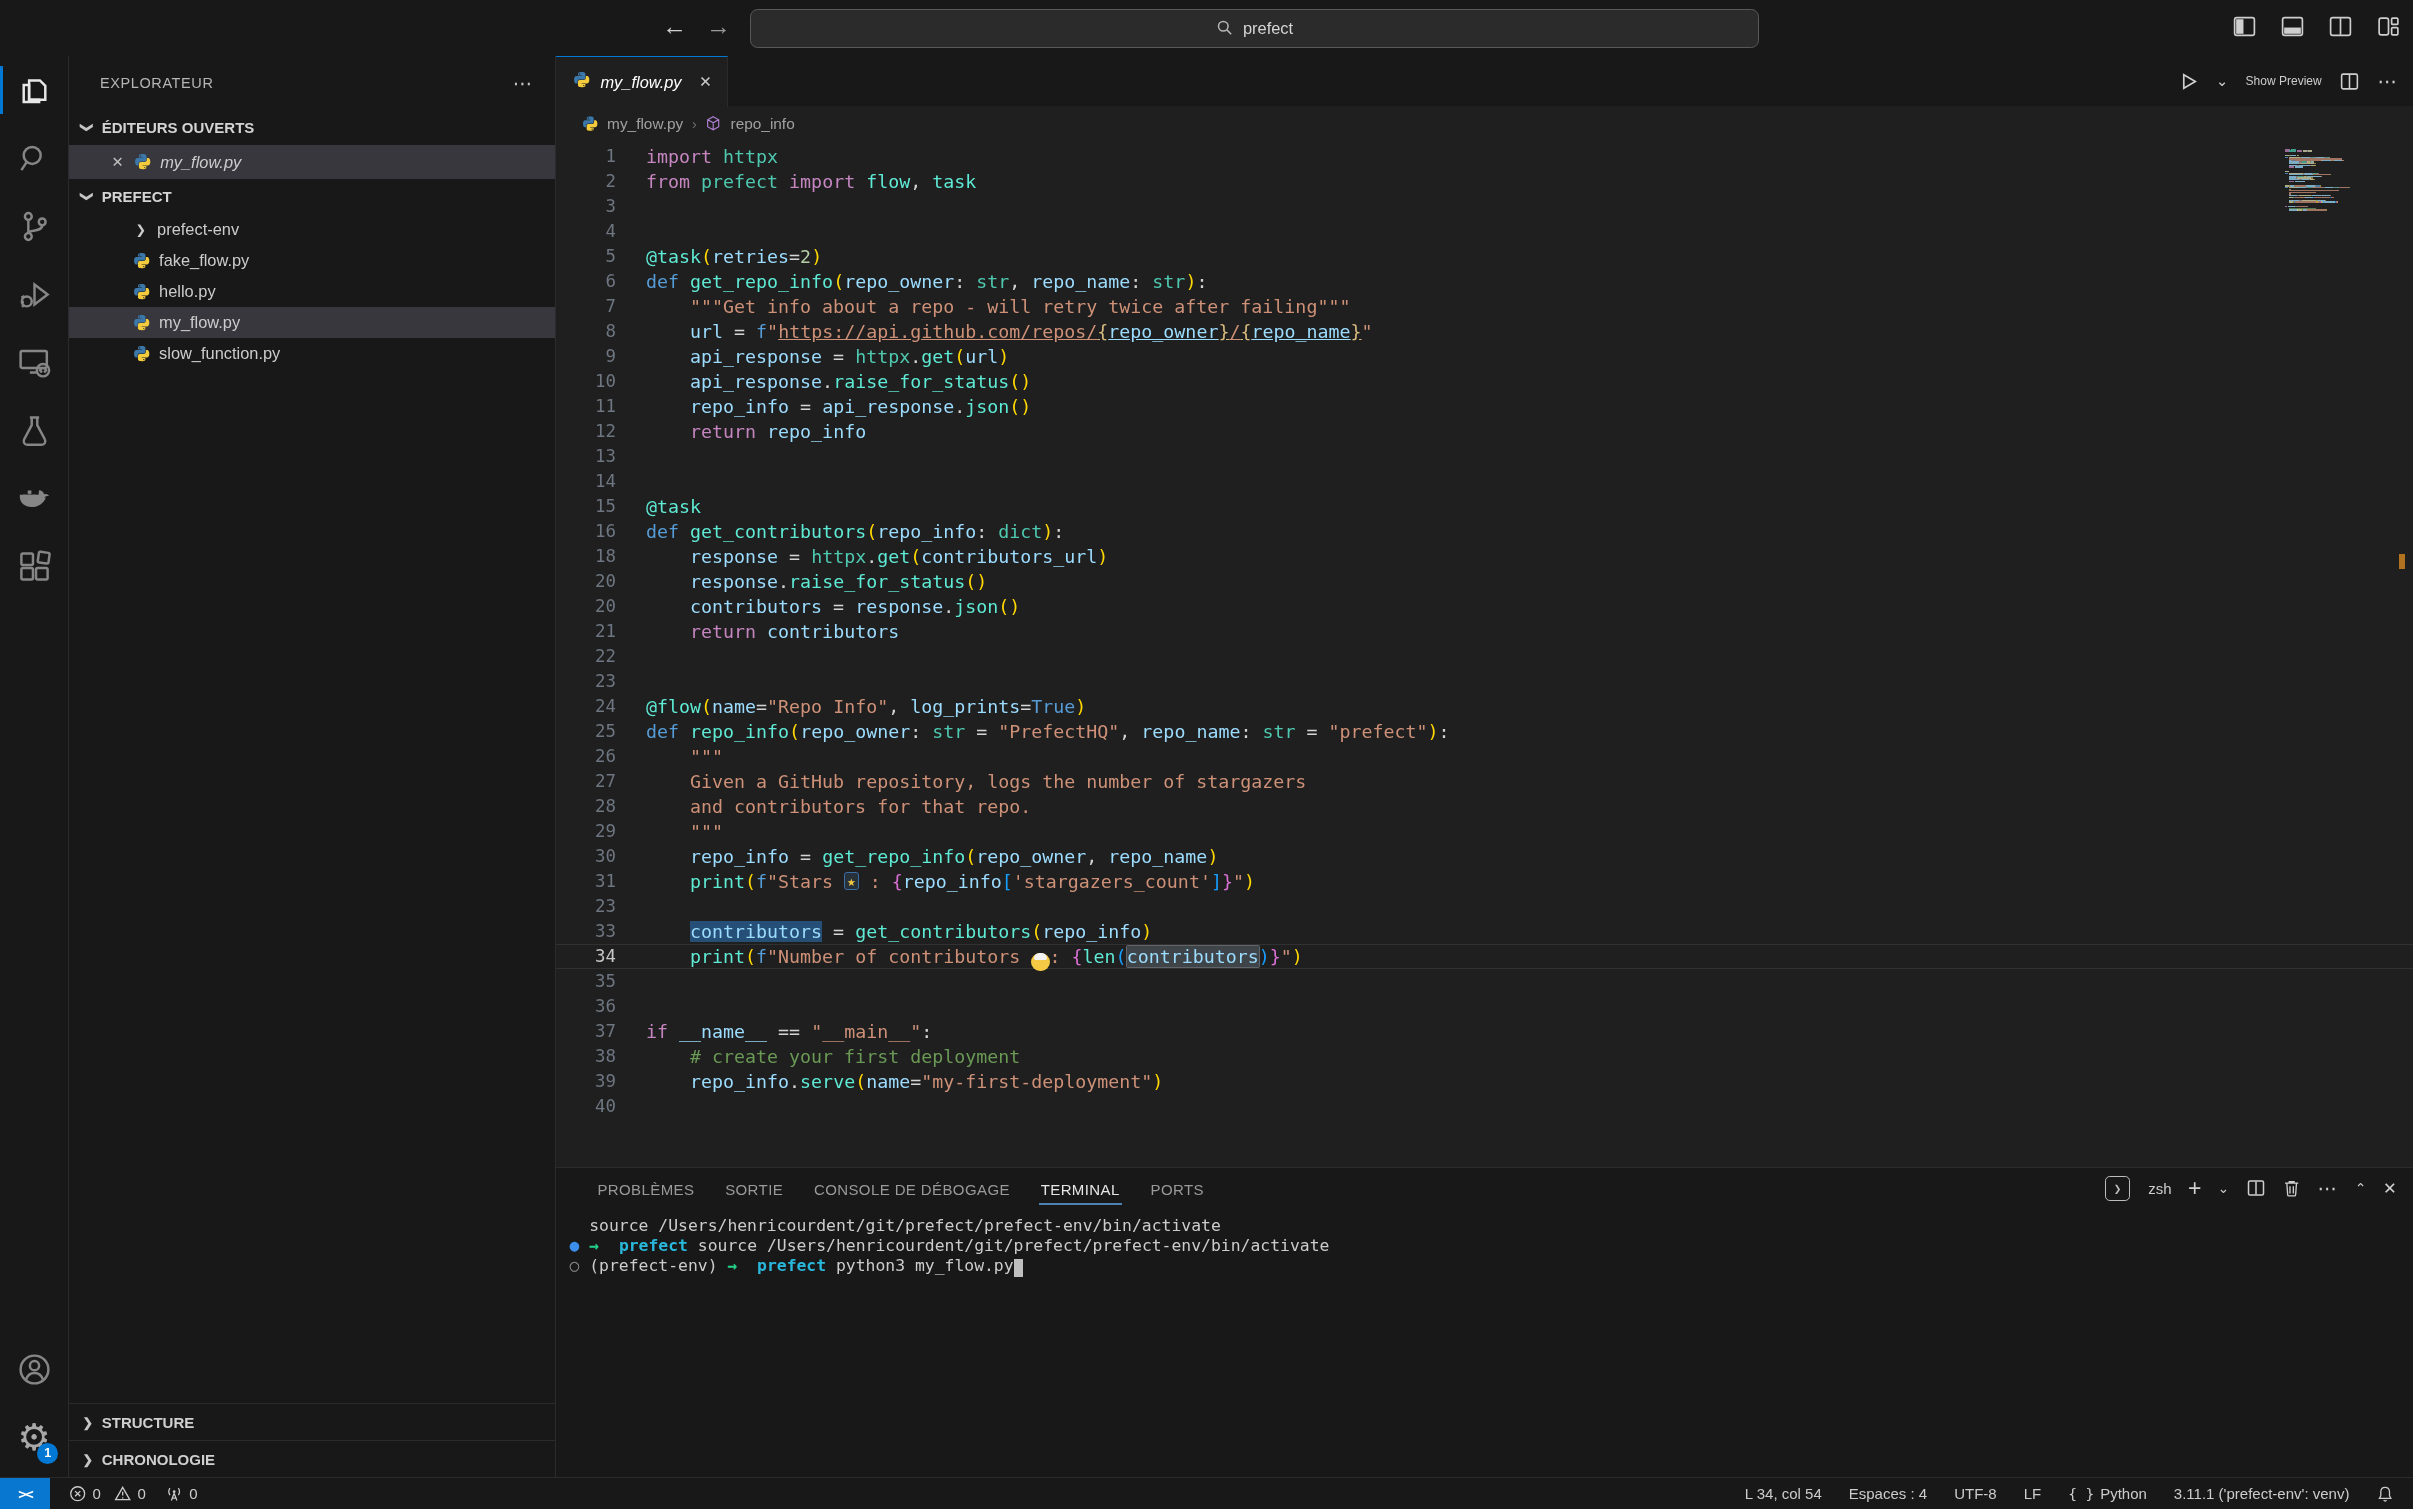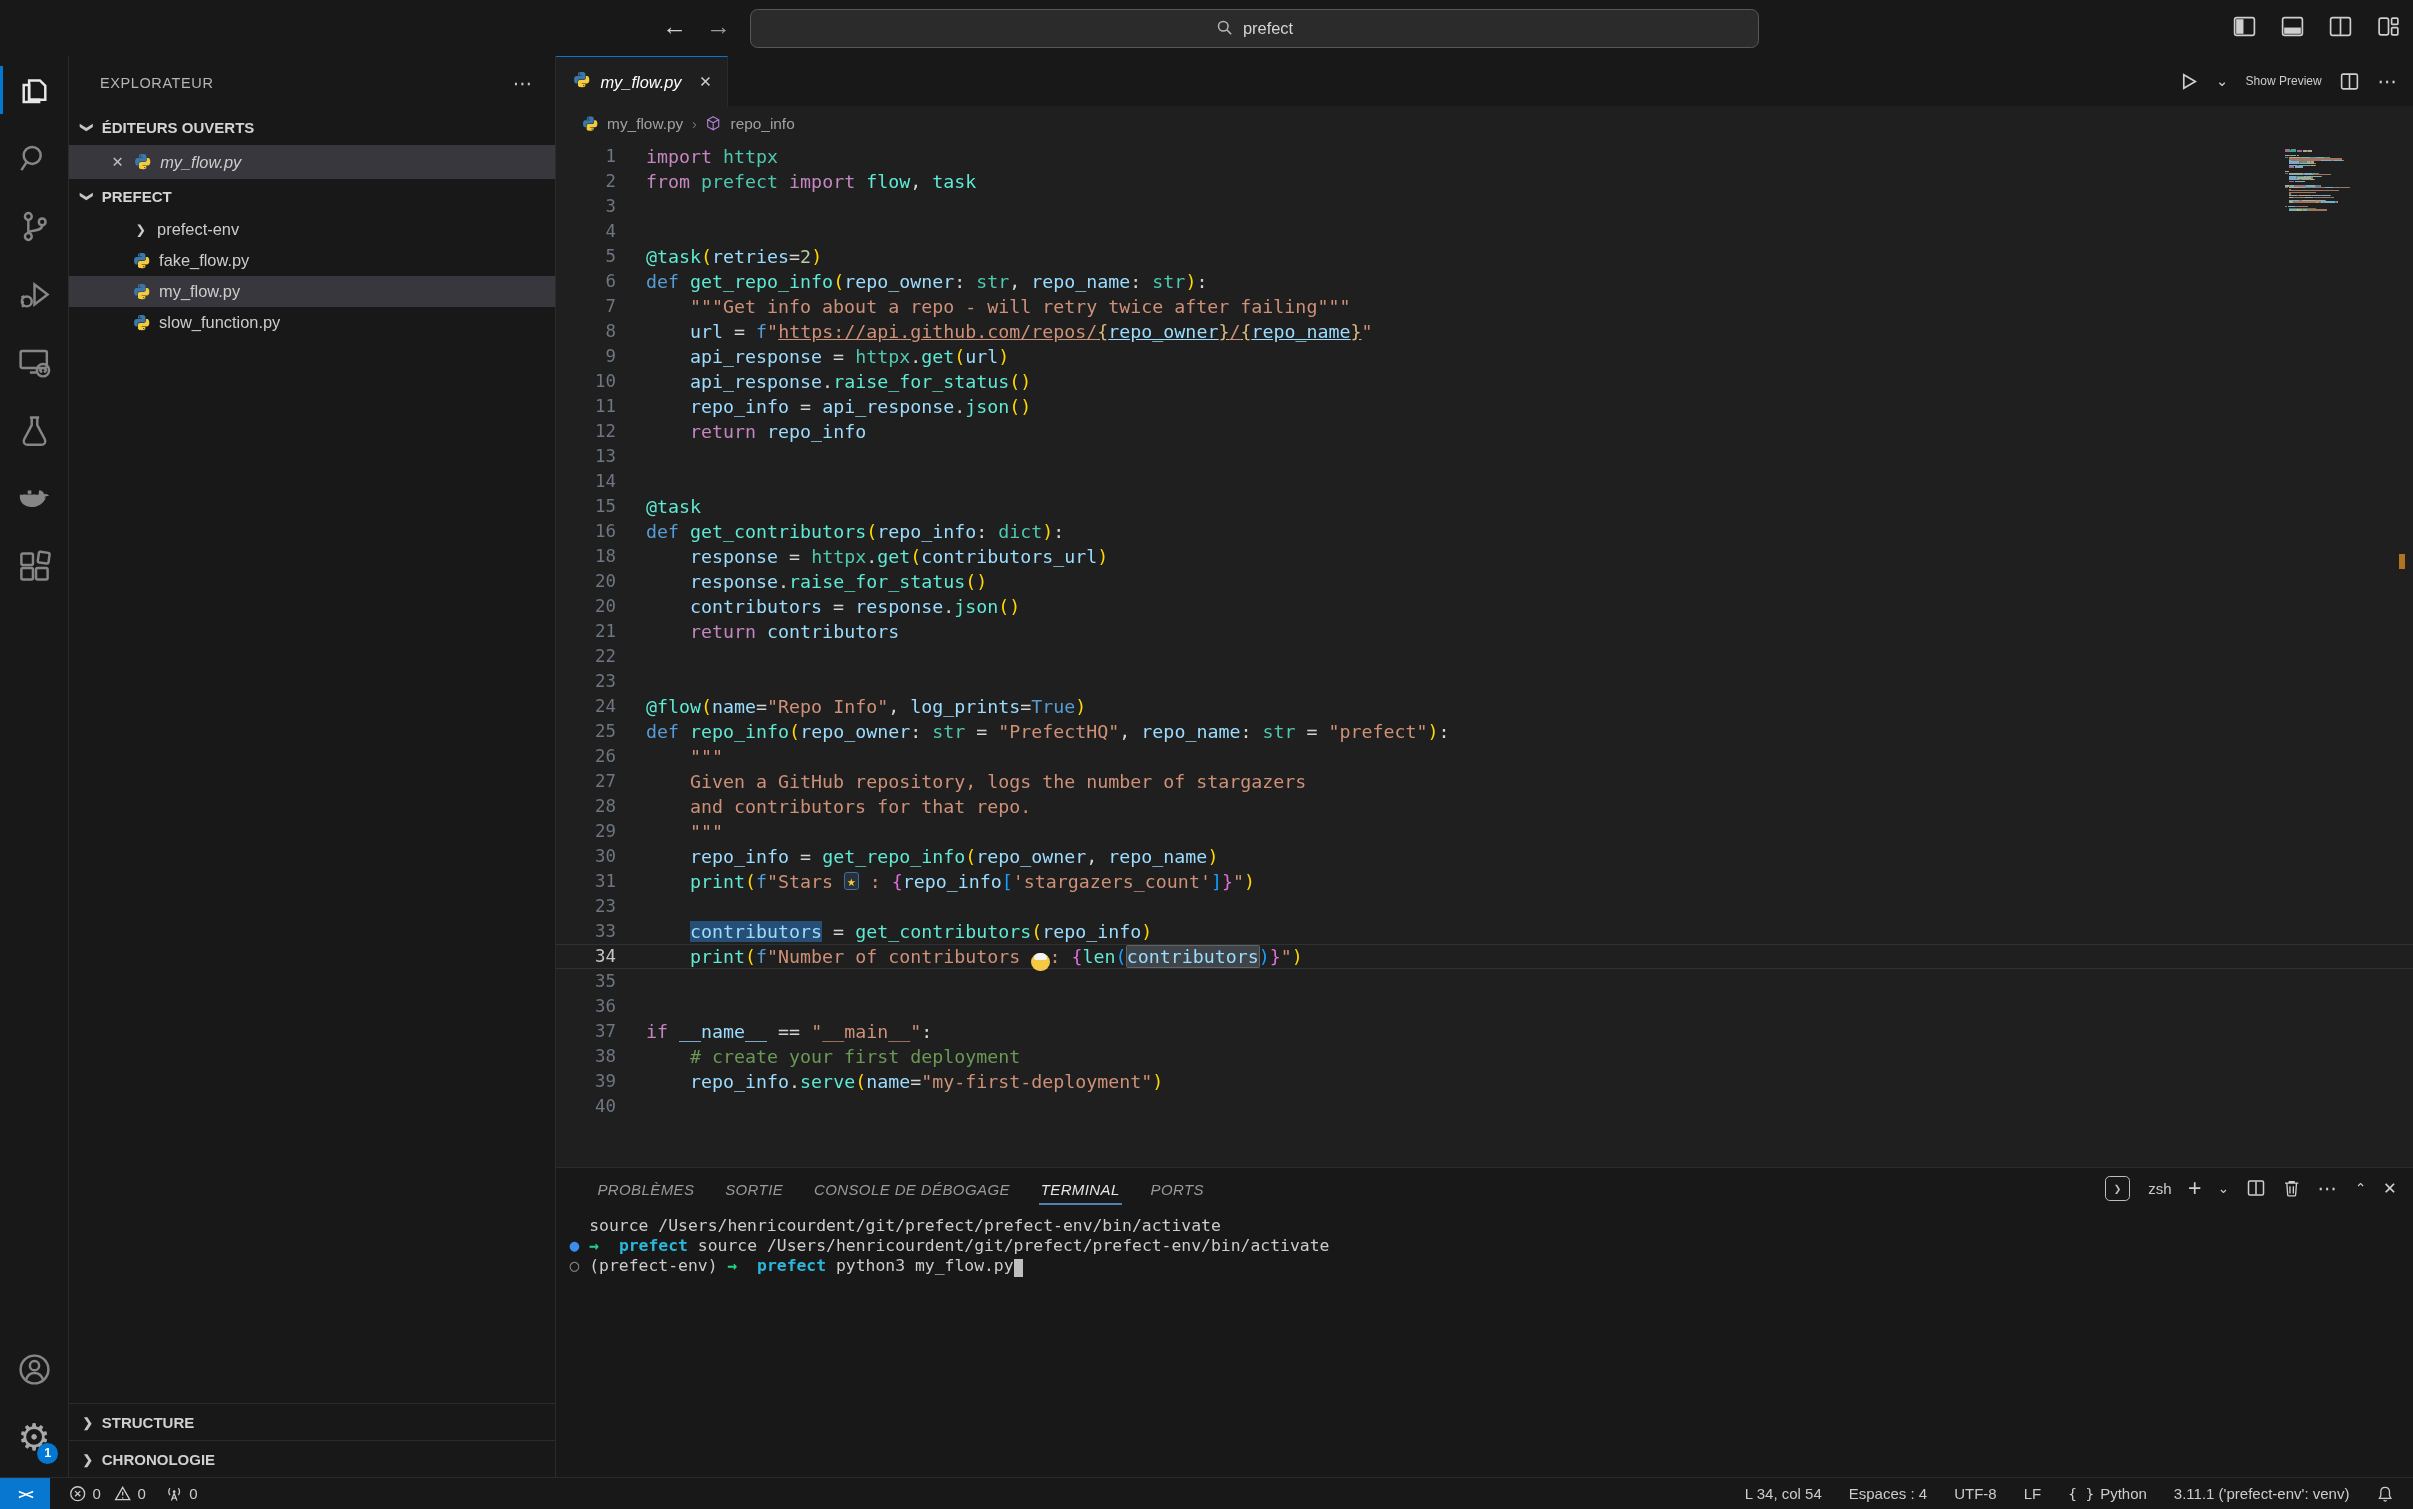--- a/index.html
+++ b/index.html
@@ -95,21 +95,21 @@
                    background:#f6c944;vertical-align:-1.9px;font-size:0;}
   .tk-emoji-worker::before{content:"";position:absolute;left:2.9px;top:0px;width:12.6px;height:6.8px;
                    background:#f3f3f3;border-radius:5.8px 5.8px 1.9px 1.9px;}
   .minimap{position:absolute;top:7.7px;right:52px;width:77px;}
   .mm-line{position:relative;height:1.6px;}
   .mm-seg{position:absolute;top:0;height:1.3px;opacity:.75;}
   .ruler-marker{position:absolute;right:8.7px;top:413px;width:6.8px;height:14.5px;background:#b1731f;}
 
   
   .panel{height:309px;background:#181818;border-top:1px solid #2b2b2b;position:relative;flex:0 0 auto;}
-  .panel-tabs{display:flex;gap:0;padding-left:26px;height:42px;align-items:center;font-style:italic;}
+  .panel-tabs{display:flex;gap:0;padding-left:26px;height:42px;align-items:center;}
   .ptab{padding:0 15.4px;font-size:15px;letter-spacing:0.4px;color:#9a9a9a;height:42px;display:flex;align-items:center;position:relative;}
   .ptab.active{color:#e6e6e6;}
   .ptab.active::after{content:"";position:absolute;left:13.5px;right:13.5px;bottom:4.8px;height:1.9px;background:#4e82b2;}
   .panel-actions{position:absolute;right:17.4px;top:7.7px;display:flex;align-items:center;gap:16.4px;color:#cfcfcf;}
   .panel-actions .zsh{font-size:15px;color:#cccccc;margin-left:1.9px;}
   .term-box{width:23px;height:23px;border:1.4px solid #bdbdbd;border-radius:4.8px;display:flex;align-items:center;justify-content:center;
             font-size:12.6px;font-weight:bold;color:#bdbdbd;font-family:"DejaVu Sans Mono",monospace;}
   .plus{font-size:23px;line-height:1;}
   .pchev{font-size:13.5px;}
   .term{padding:5.8px 0 0 13.5px;}
@@ -274,20 +274,29 @@
             <span class="lbl">prefect-env</span>
           </div>
           <div class="row tree-row">
             <span class="pyicon">
               <svg width="17.4" height="17.4" viewBox="0 0 32 32">
                 <path fill="#3b77a8" d="M15.9 2c-7 0-6.6 3-6.6 3v3.2h6.8v1H6.6S2 8.6 2 15.9c0 7.2 4 7 4 7h2.4v-3.4s-.1-4 4-4h6.7s3.8.1 3.8-3.7V5.8S23.5 2 15.9 2zm-3.7 2a1.2 1.2 0 1 1 0 2.4 1.2 1.2 0 0 1 0-2.4z"></path>
                 <path fill="#f4cb3c" d="M16.1 30c7 0 6.6-3 6.6-3v-3.2h-6.8v-1h9.5s4.6.6 4.6-6.7c0-7.2-4-7-4-7h-2.4v3.4s.1 4-4 4h-6.7s-3.8-.1-3.8 3.7v6.2S8.5 30 16.1 30zm3.7-2a1.2 1.2 0 1 1 0-2.4 1.2 1.2 0 0 1 0 2.4z"></path>
               </svg>
             </span>
             <span class="lbl">fake_flow.py</span>
+          </div>
+          <div class="row tree-row">
+            <span class="pyicon">
+              <svg width="17.4" height="17.4" viewBox="0 0 32 32">
+                <path fill="#3b77a8" d="M15.9 2c-7 0-6.6 3-6.6 3v3.2h6.8v1H6.6S2 8.6 2 15.9c0 7.2 4 7 4 7h2.4v-3.4s-.1-4 4-4h6.7s3.8.1 3.8-3.7V5.8S23.5 2 15.9 2zm-3.7 2a1.2 1.2 0 1 1 0 2.4 1.2 1.2 0 0 1 0-2.4z"></path>
+                <path fill="#f4cb3c" d="M16.1 30c7 0 6.6-3 6.6-3v-3.2h-6.8v-1h9.5s4.6.6 4.6-6.7c0-7.2-4-7-4-7h-2.4v3.4s.1 4-4 4h-6.7s-3.8-.1-3.8 3.7v6.2S8.5 30 16.1 30zm3.7-2a1.2 1.2 0 1 1 0-2.4 1.2 1.2 0 0 1 0 2.4z"></path>
+              </svg>
+            </span>
+            <span class="lbl">hello.py</span>
           </div>
           <div class="row tree-row selected">
             <span class="pyicon">
               <svg width="17.4" height="17.4" viewBox="0 0 32 32">
                 <path fill="#3b77a8" d="M15.9 2c-7 0-6.6 3-6.6 3v3.2h6.8v1H6.6S2 8.6 2 15.9c0 7.2 4 7 4 7h2.4v-3.4s-.1-4 4-4h6.7s3.8.1 3.8-3.7V5.8S23.5 2 15.9 2zm-3.7 2a1.2 1.2 0 1 1 0 2.4 1.2 1.2 0 0 1 0-2.4z"></path>
                 <path fill="#f4cb3c" d="M16.1 30c7 0 6.6-3 6.6-3v-3.2h-6.8v-1h9.5s4.6.6 4.6-6.7c0-7.2-4-7-4-7h-2.4v3.4s.1 4-4 4h-6.7s-3.8-.1-3.8 3.7v6.2S8.5 30 16.1 30zm3.7-2a1.2 1.2 0 1 1 0-2.4 1.2 1.2 0 0 1 0 2.4z"></path>
               </svg>
             </span>
             <span class="lbl">my_flow.py</span>
           </div>

